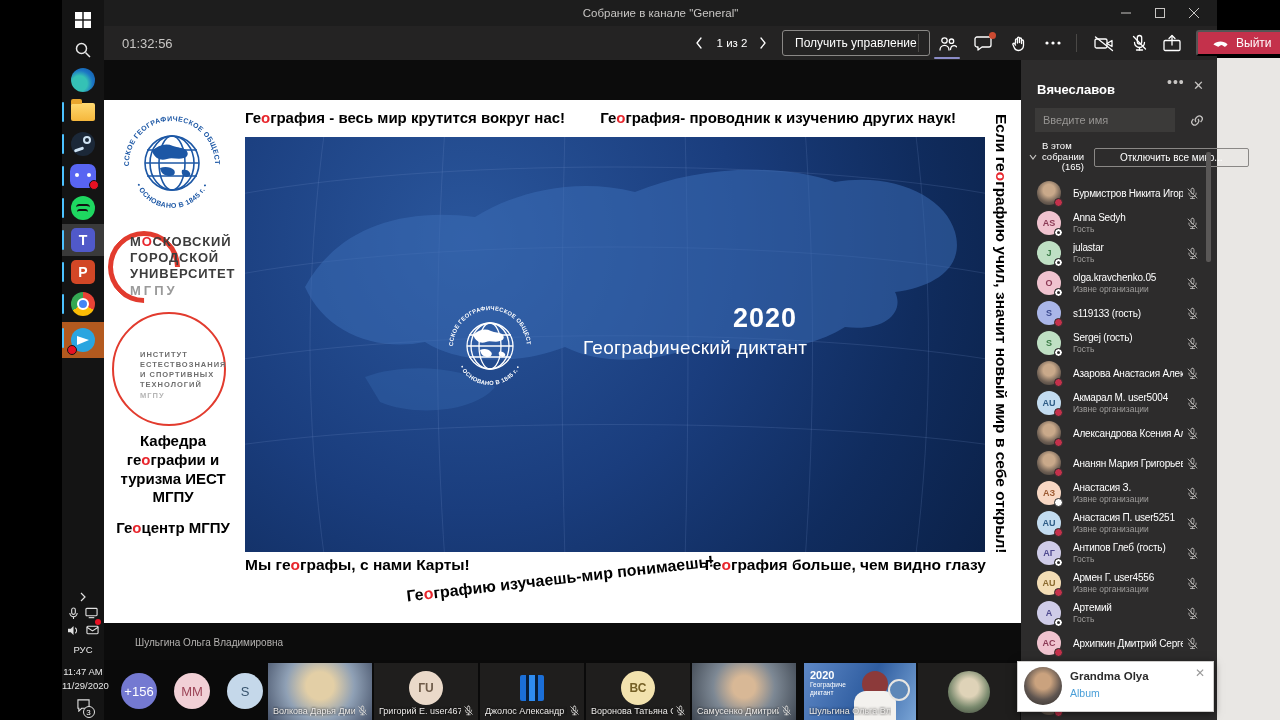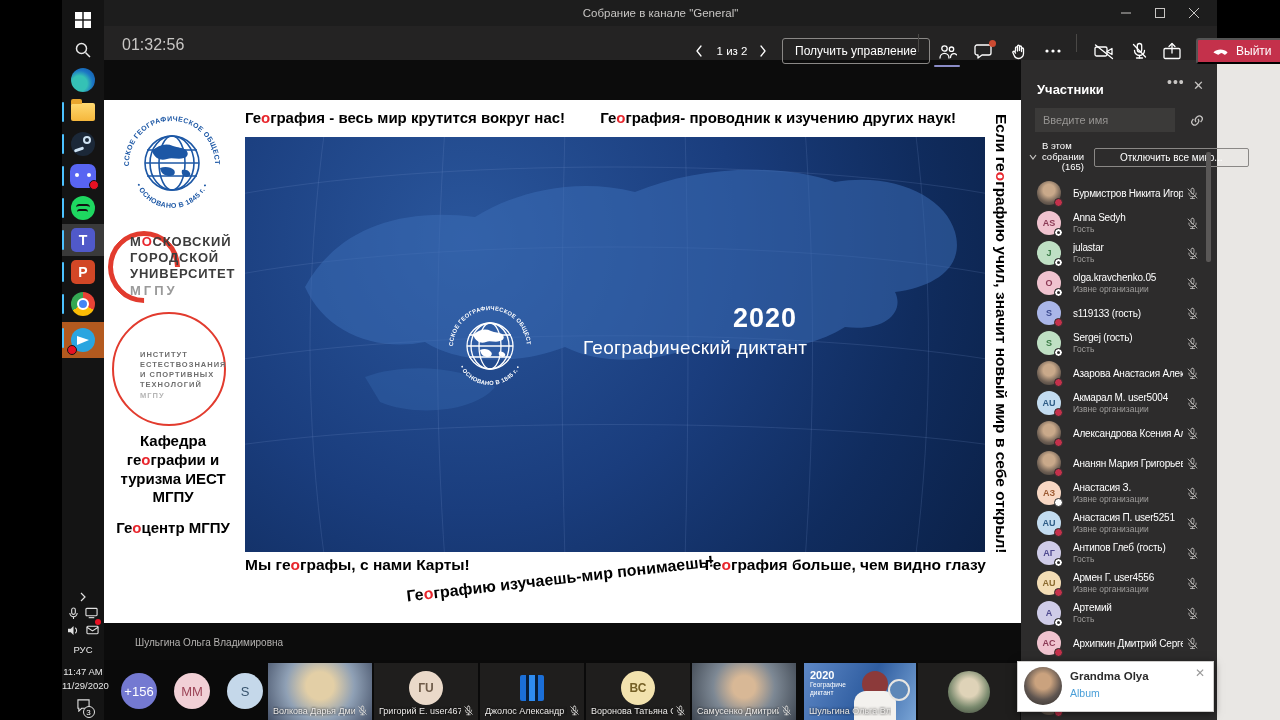--- a/index.html
+++ b/index.html
@@ -36,22 +36,22 @@
   .tg-ic::after{content:"";position:absolute;left:6px;top:8px;width:0;height:0;border-left:12px solid #fff;border-top:4px solid transparent;border-bottom:5px solid transparent;}
   .badge-dot{position:absolute;width:10px;height:10px;border-radius:50%;background:#e81123;border:1px solid #141414;box-sizing:border-box;}
   .tray-txt{color:#e8e8e8;font-size:9.5px;text-align:center;width:42px;}
   .tray-ic{stroke:#e0e0e0;fill:none;stroke-width:1.2;}
 
   
   #titlebar{left:104px;top:0;width:1113px;height:26px;background:#1d1d1d;z-index:10;}
   #meeting-title{width:100%;text-align:center;line-height:26px;color:#c8c6c4;font-size:11.5px;}
   .wc-btn{position:absolute;top:0;width:34px;height:26px;display:flex;align-items:center;justify-content:center;}
   #toolbar{left:104px;top:26px;width:1113px;height:34px;background:#242323;z-index:10;}
-  #meeting-timer{position:absolute;left:18px;top:10px;color:#c8c6c4;font-size:16px;text-align:center;}
-  .tbtn{position:absolute;top:12px;height:26px;display:flex;align-items:center;justify-content:center;color:#fff;}
+  #meeting-timer{position:absolute;left:18px;top:10px;color:#c8c6c4;font-size:13px;text-align:center;}
+  .tbtn{position:absolute;top:4px;height:26px;display:flex;align-items:center;justify-content:center;color:#fff;}
   .ticon{stroke:#fff;fill:none;stroke-width:1.3;stroke-linecap:round;stroke-linejoin:round;}
   .tsep{position:absolute;top:8px;width:1px;height:18px;background:#4a4846;}
   #take-control{border:1px solid #8a8886;border-radius:3px;font-size:12px;padding:0 12px;color:#fff;background:transparent;}
   #leave-btn{background:#c4314b;border-radius:3px;color:#fff;font-size:12px;padding:0 14px;gap:7px;}
   .active-underline{position:absolute;width:26px;height:2px;background:#8b8cc7;border-radius:1px;}
   .orange-dot{position:absolute;width:7px;height:7px;border-radius:50%;background:#cc4a31;}
 
   
   #stage{left:104px;top:60px;width:917px;height:600px;background:#0c0c0c;z-index:5;}
   #slide{position:absolute;left:0;top:40px;width:1032px;height:523px;background:#fff;}
@@ -423,21 +423,21 @@
 
       <div class="quote" style="left:141px;top:456px;width:230px;font-size:15.5px;">Мы ге<span class="accent">о</span>графы, с нами Карты!</div>
       <div class="quote" style="left:300px;top:470px;width:312px;font-size:16px;transform:rotate(-6.5deg);text-align:center;">Ге<span class="accent">о</span>графию изучаешь-мир понимаешь!</div>
       <div class="quote" style="left:592px;top:456px;width:290px;font-size:15.5px;text-align:right;">Ге<span class="accent">о</span>графия больше, чем видно глазу</div>
     </div>
   </div>
 
   <div class="abs" id="presenter-label">Шульгина Ольга Владимировна</div>
 
   <div class="abs" id="panel">
-    <div id="panel-title">Участники</div>
+    <div id="panel-title">Вячеславов</div>
     <div id="panel-more">•••</div>
     <div id="panel-close">✕</div>
     <input id="p-search" placeholder="Введите имя" style="">
     <svg class="abs" style="left:168px;top:53px;" width="16" height="14" viewBox="0 0 16 14">
       <path d="M7 9a3 3 0 0 1 0-4l1.5-1.5a3 3 0 0 1 4.2 4.2L11.6 9 M9 6a3 3 0 0 1 0 4l-1.5 1.5a3 3 0 0 1-4.2-4.2L4.4 6" fill="none" stroke="#c8c6c4" stroke-width="1.2"></path>
     </svg>
     <div id="section-row">
       <svg width="8" height="6" viewBox="0 0 8 6" style="margin-right:5px;flex:0 0 8px;">
           <polyline points="1,1 4,5 7,1" fill="none" stroke="#c8c6c4" stroke-width="1.2"></polyline>
         </svg>

